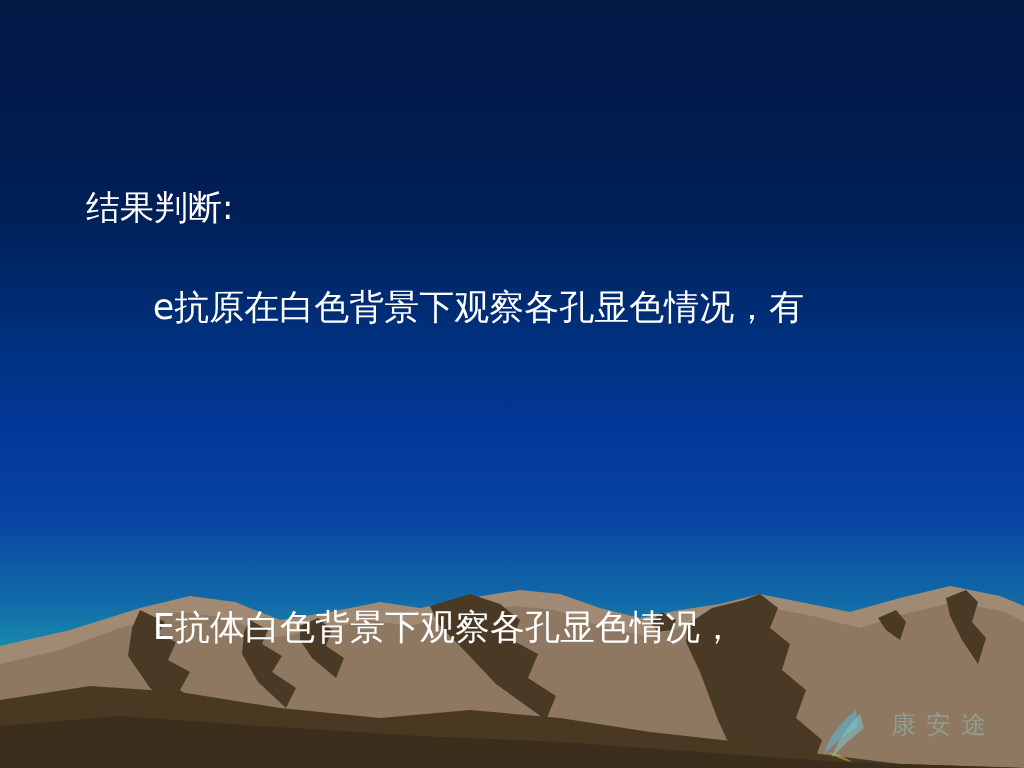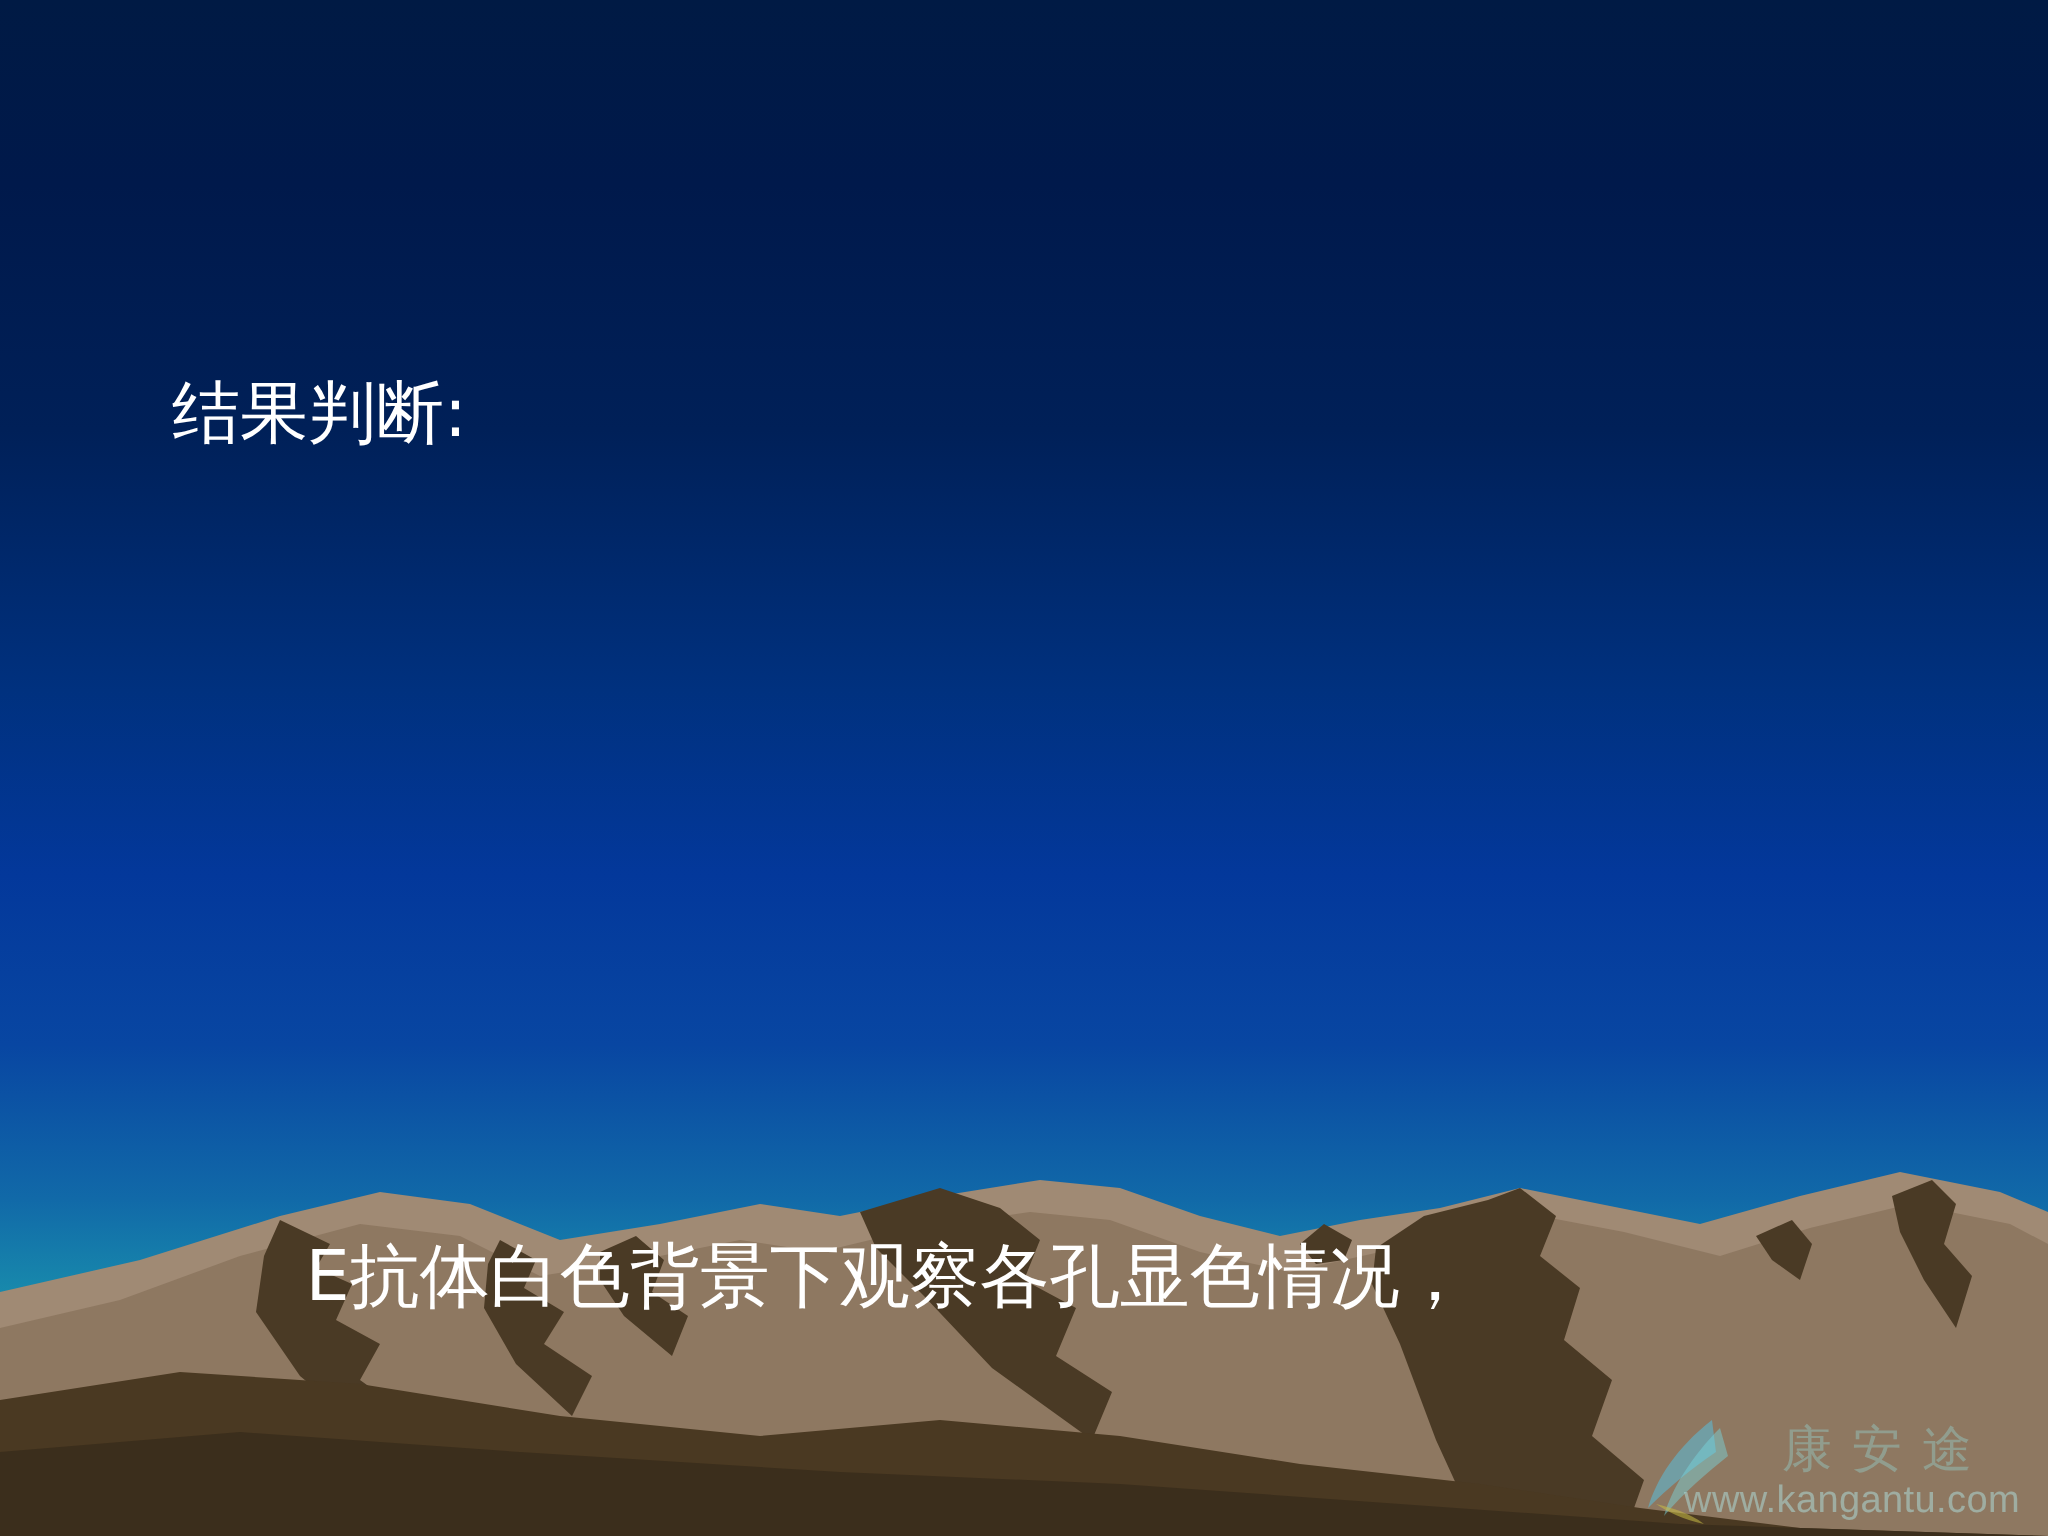--- a/index.html
+++ b/index.html
@@ -83,21 +83,20 @@
     width: 880px;
     color: #ffffff;
   }
   .para {
     font-size: 35px;
     line-height: 50px;
     white-space: pre-wrap;
     font-family: "DejaVu Sans", "Liberation Sans", sans-serif;
   }
   .para.title-line {
-    margin-bottom: 12px;
     font-size: 34px;
   }
   .para.body-para {
     text-indent: 0;
     padding-left: 12px;
   }
   .para.body-para .first {
     margin-left: -12px;
   }
   .gap {
@@ -141,29 +140,28 @@
   </svg>
 
   <div class="watermark">
     <svg width="210" height="62" viewBox="0 0 210 62">
       <path d="M48,6 C30,20 20,36 16,50 C26,40 38,30 50,22 Z" fill="rgba(90,190,220,0.55)"></path>
       <path d="M52,10 C38,24 28,40 24,54 C34,42 46,32 56,24 Z" fill="rgba(120,215,225,0.45)"></path>
       <path d="M20,48 C26,52 34,56 44,58 C36,52 28,50 20,48 Z" fill="rgba(200,190,70,0.55)"></path>
       <path d="M12,54 C20,56 30,58 42,60 C30,58 20,56 12,54 Z" fill="rgba(190,170,60,0.5)"></path>
     </svg>
     <div class="wm-cn">康安途</div>
-    <div class="wm-url">www.kangantu.com</div>
   </div>
 
   <div class="content">
 
     <div class="para title-line">结果判断:</div>
 
     <div class="para body-para">
-      <br>
+      <span class="first">e抗原在白色背景下观察各孔显色情况，有</span><br>
       <br>
     </div>
 
     <div class="gap"></div>
 
     <div class="para body-para">
       <span class="first">E抗体白色背景下观察各孔显色情况，</span><br>
       
     </div>
 

